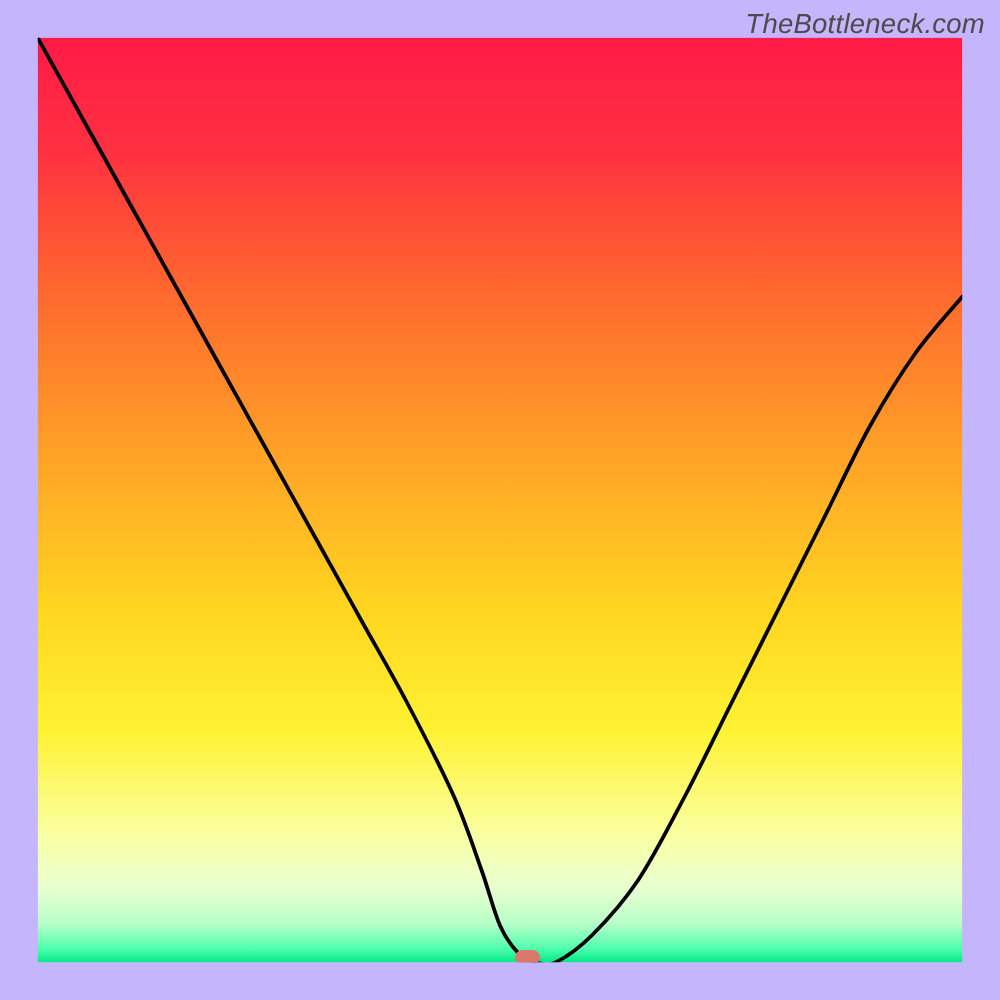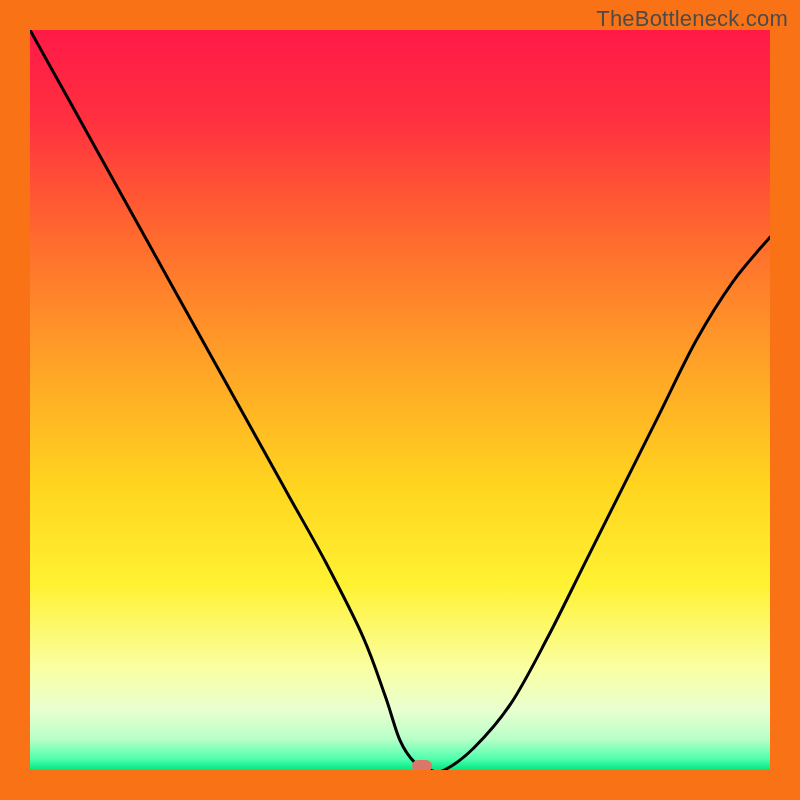--- a/index.html
+++ b/index.html
@@ -8,21 +8,22 @@
     width: 800px;
     height: 800px;
     overflow: hidden;
     background: #000;
     font-family: Arial, Helvetica, sans-serif;
   }
   .frame {
     position: relative;
     width: 800px;
     height: 800px;
-    background: #f97316;
+    background: #c4b5fd;
+    font-style: italic;
   }
   .plot-area {
     position: absolute;
     left: 30px;
     top: 30px;
     width: 740px;
     height: 740px;
     overflow: hidden;
   }
   .gradient-bg {

